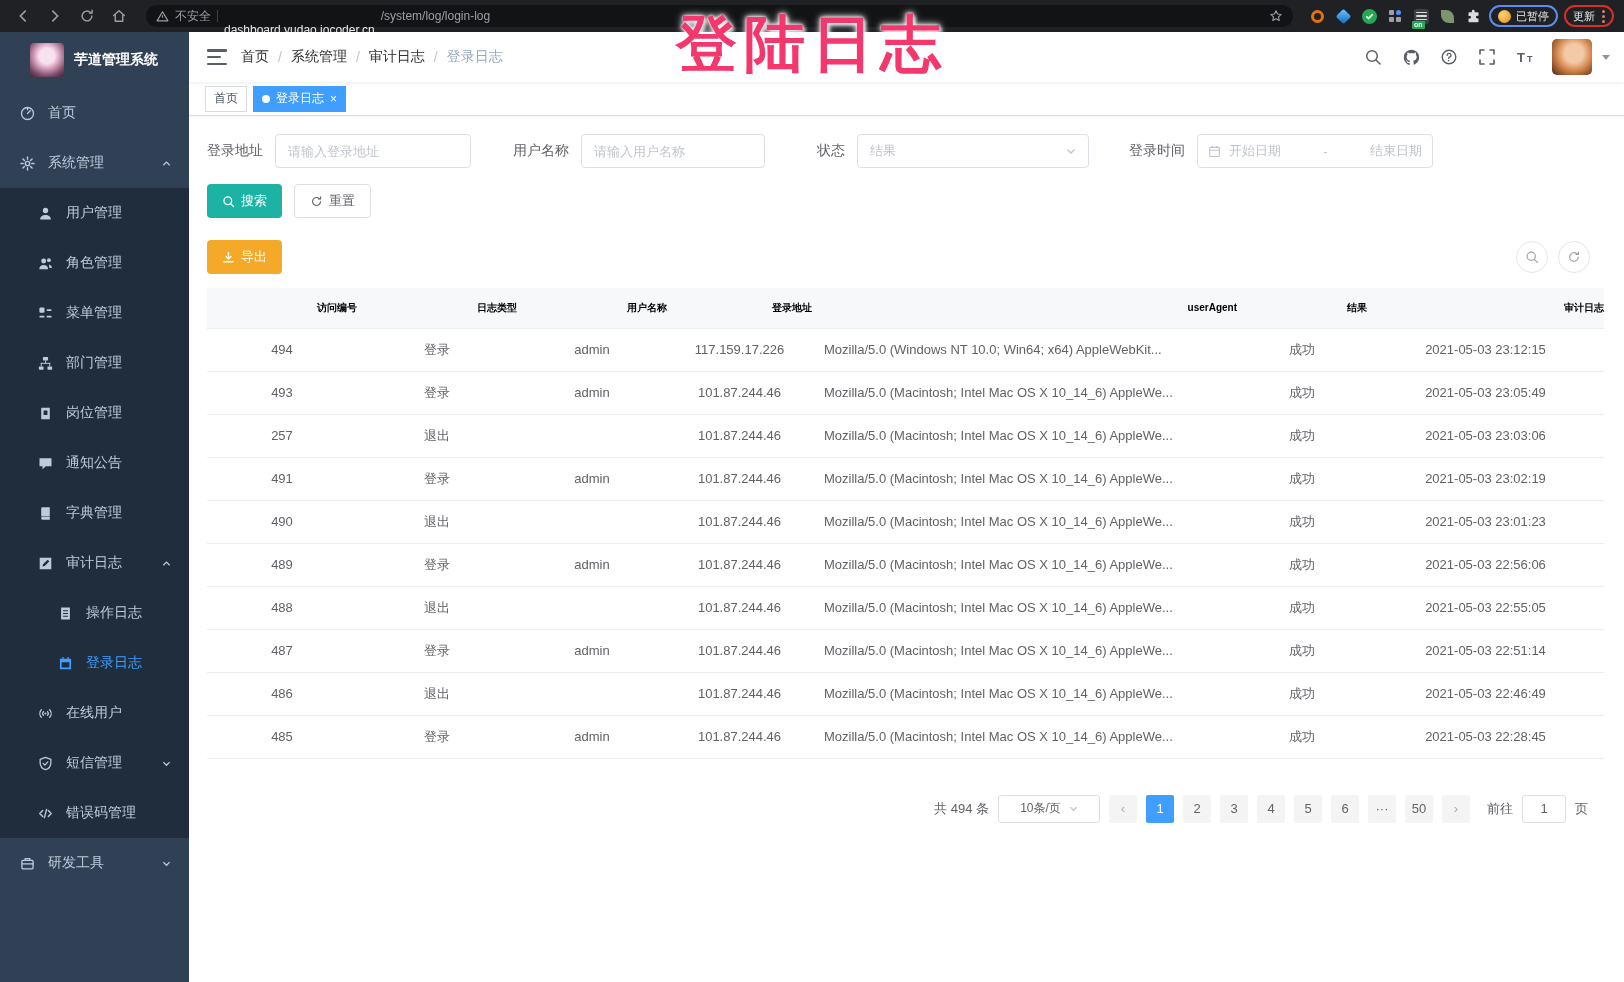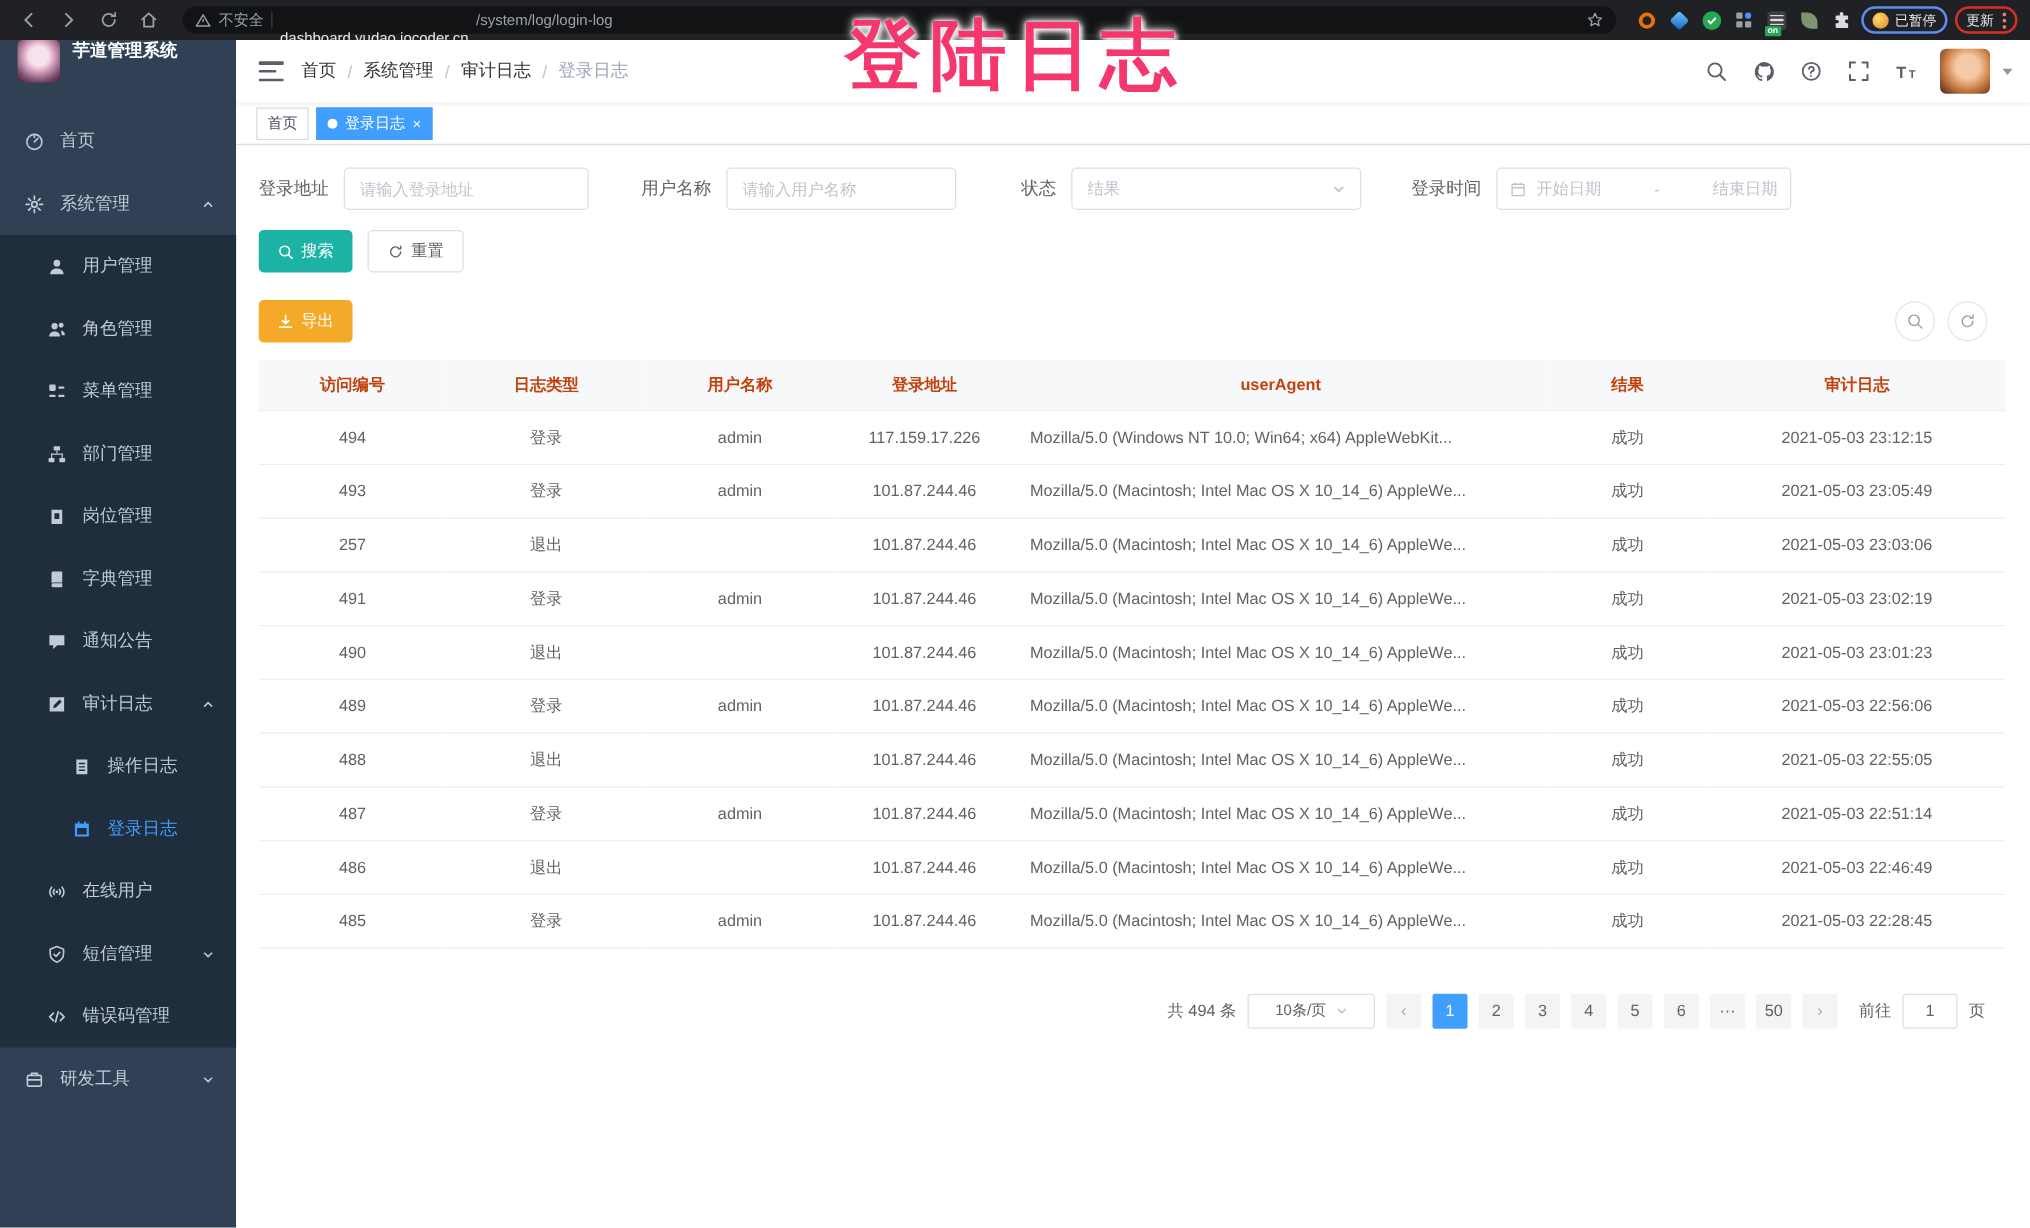--- a/index.html
+++ b/index.html
@@ -33,21 +33,21 @@
 
   
   .annotation { position:absolute; left:676px; top:0px; z-index:50; font-size:61px; font-weight:bold; letter-spacing:7px; line-height:88px; pointer-events:none;
     text-shadow:0 0 2px #fff, 0 0 5px #fff, 0 0 9px rgba(255,255,255,.9), 3px 3px 3px rgba(255,255,255,.55); }
 
   
   .app { display:flex; height:952px; }
 
   
   .sidebar { width:189px; background:#304156; flex:0 0 auto; overflow:hidden; }
-  .logo-row { height:56px; display:flex; align-items:flex-start; padding-left:14px; gap:10px; }
+  .logo-row { height:56px; display:flex; align-items:center; padding-left:30px; gap:10px; }
   .logo-img { width:34px; height:34px; border-radius:4px; background:radial-gradient(circle at 50% 38%,#f7e3ef 0 28%,#e8b6d0 40%,#7a4a6a 75%,#3a2230); flex:0 0 auto; }
   .logo-title { color:#fff; font-size:14px; font-weight:bold; }
   .menu { display:flex; flex-direction:column; }
   .mi { height:50px; display:flex; align-items:center; gap:13px; color:#bfcbd9; font-size:14px; cursor:pointer; padding-left:20px; position:relative; }
   .mi .ic { width:15px; height:15px; flex:0 0 auto; display:flex; align-items:center; justify-content:center; }
   .mi.lvl2 { background:#1f2d3d; padding-left:38px; }
   .mi.lvl3 { background:#1f2d3d; padding-left:58px; }
   .mi.active { color:#409eff; }
   .chev { position:absolute; right:18px; top:50%; margin-top:-4px; width:9px; height:9px; }
 
@@ -84,21 +84,21 @@
   .btn { height:34px; border:none; border-radius:4px; font-size:13px; display:inline-flex; align-items:center; gap:6px; padding:0 15px; cursor:pointer; font-family:inherit; }
   .btn.search { background:#1db3a4; color:#fff; }
   .btn.reset { background:#fff; color:#606266; border:1px solid #dcdfe6; }
   .btn.export { background:#f5a928; color:#fff; }
   .btn-row { margin-top:16px; display:flex; gap:12px; }
   .toolbar-row { margin-top:22px; display:flex; align-items:center; }
   .circ-btns { margin-left:auto; display:flex; gap:10px; margin-right:14px; }
   .circ { width:32px; height:32px; border-radius:50%; border:1px solid #e3e6ec; background:#fff; display:flex; align-items:center; justify-content:center; color:#9aa0ab; cursor:pointer; }
 
   table { width:100%; border-collapse:collapse; table-layout:fixed; margin-top:14px; }
-  thead th { background:#f7f8fa; color:#c2410c; font-size:13px; font-weight:bold; height:40px; text-align:center; border-bottom:1px solid #ebeef5; }
+  thead th { background:#f7f8fa; color:#000000; font-size:10px; font-weight:bold; height:40px; text-align:right; border-bottom:1px solid #ebeef5; }
   tbody td { color:#606266; font-size:13px; height:43px; text-align:center; border-bottom:1px solid #ebeef5; white-space:nowrap; overflow:hidden; text-overflow:ellipsis; padding:0 6px; }
   td.ua, th.ua-h { text-align:left; padding-left:12px; }
 
   .pager { margin-top:36px; display:flex; align-items:center; justify-content:flex-end; gap:9px; font-size:13px; color:#606266; padding-right:16px; }
   .pgsize { width:102px; height:28px; border:1px solid #dcdfe6; border-radius:3px; display:flex; align-items:center; justify-content:center; gap:8px; color:#606266; font-size:12px; cursor:pointer; }
   .pg { min-width:28px; height:28px; background:#f4f4f5; border:none; border-radius:2px; color:#606266; font-size:13px; cursor:pointer; font-family:inherit; }
   .pg.on { background:#409eff; color:#fff; }
   .pg.arrow { color:#a8abb2; }
   .goto-input { width:44px; height:28px; border:1px solid #dcdfe6; border-radius:3px; text-align:center; font-size:13px; color:#606266; outline:none; font-family:inherit; }
 
@@ -286,34 +286,34 @@
             <svg width="15" height="15" viewBox="0 0 14 14" fill="#bfcbd9">
               <path fill-rule="evenodd" d="M3 1.6h8v10.8H3zM5.2 4.3v4.2h3.6V4.3z"></path>
             </svg>
           </span>
         <span>岗位管理</span>
       </div>
 
       <div class="mi lvl2">
         <span class="ic">
             <svg width="15" height="15" viewBox="0 0 14 14" fill="#bfcbd9">
+              <path d="M1.4 2h11.2v7.6H7.3L4.2 12.3V9.6H1.4z"></path>
+            </svg>
+          </span>
+        <span>通知公告</span>
+      </div>
+
+      <div class="mi lvl2">
+        <span class="ic">
+            <svg width="15" height="15" viewBox="0 0 14 14" fill="#bfcbd9">
               <path d="M3 2.3c0-.6.5-1.1 1.1-1.1H11v8.2H4.4c-.5 0-1 .2-1.4.5z"></path>
               <path d="M3 11.3c0-.8.6-1.4 1.4-1.4H11v2.9H4.1c-.6 0-1.1-.5-1.1-1.1z"></path>
             </svg>
           </span>
         <span>字典管理</span>
-      </div>
-
-      <div class="mi lvl2">
-        <span class="ic">
-            <svg width="15" height="15" viewBox="0 0 14 14" fill="#bfcbd9">
-              <path d="M1.4 2h11.2v7.6H7.3L4.2 12.3V9.6H1.4z"></path>
-            </svg>
-          </span>
-        <span>通知公告</span>
       </div>
 
       <div class="mi lvl2">
         <span class="ic">
             <svg width="15" height="15" viewBox="0 0 14 14" fill="#bfcbd9">
               <path fill-rule="evenodd" d="M1.6 1.6h10.8v10.8H1.6zM4.2 9.8l.5-2.1 4.3-4.3 1.6 1.6-4.3 4.3z"></path>
             </svg>
           </span>
         <span>审计日志</span>
         <svg class="chev" viewBox="0 0 10 10" fill="none" stroke="#bfcbd9" stroke-width="1.4">

